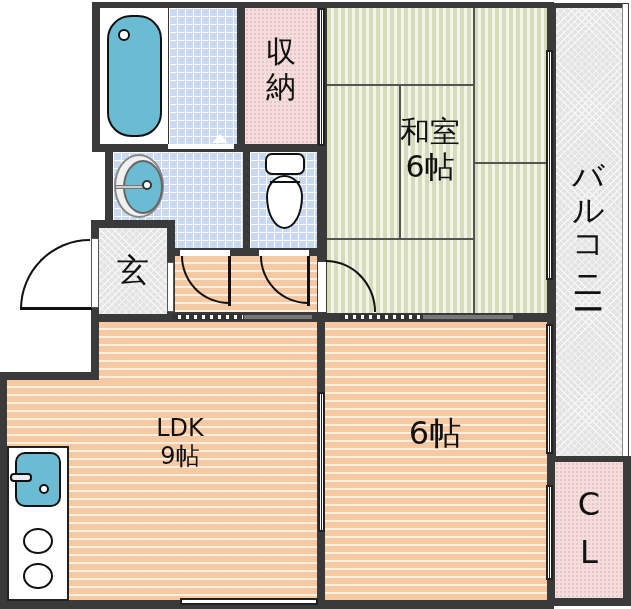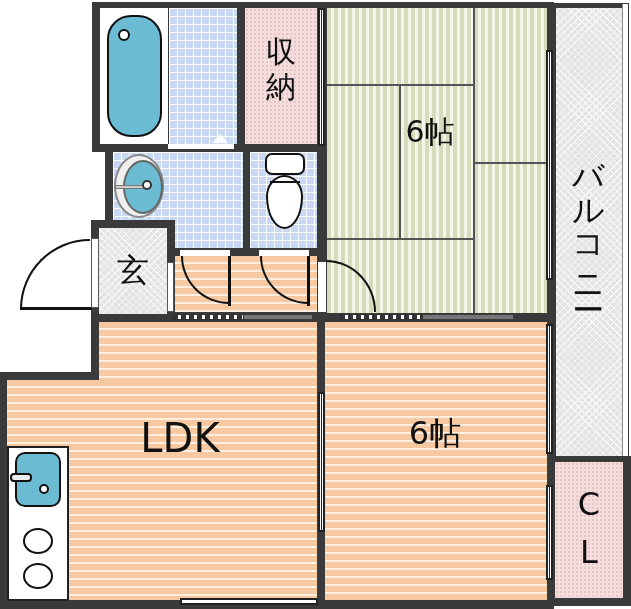--- a/index.html
+++ b/index.html
@@ -119,29 +119,31 @@
 <div class="window-v" style="left:546px;top:485px;height:95px;"></div>
 <div class="window-v" style="left:318px;top:392px;height:140px;"></div>
 <div class="window-h" style="left:180px;top:598px;width:138px;"></div>
 
 <div class="label" style="left:245px;top:35px;width:72px;font-size:30px;">
   <div>収</div>
   <div>納</div>
 </div>
 
 <div class="label" style="left:385px;top:115px;width:90px;font-size:30px;">
+  <div>和室</div>
   <div>6帖</div>
 </div>
 
 <div class="label vert-text" style="left:570px;top:140px;font-size:32px;">バルコニー</div>
 
 <div class="label" style="left:99px;top:252px;width:68px;font-size:32px;">玄</div>
 
-<div class="label" style="left:110px;top:415px;width:140px;font-size:40px;">
+<div class="label" style="left:110px;top:415px;width:140px;font-size:24px;">
   <div>LDK</div>
+  <div>9帖</div>
 </div>
 
 <div class="label" style="left:385px;top:415px;width:100px;font-size:32px;">
   <div>6帖</div>
 </div>
 
 <div class="label" style="left:555px;top:480px;width:68px;font-size:32px;line-height:1.5;">
   <div>C</div>
   <div>L</div>
 </div>

